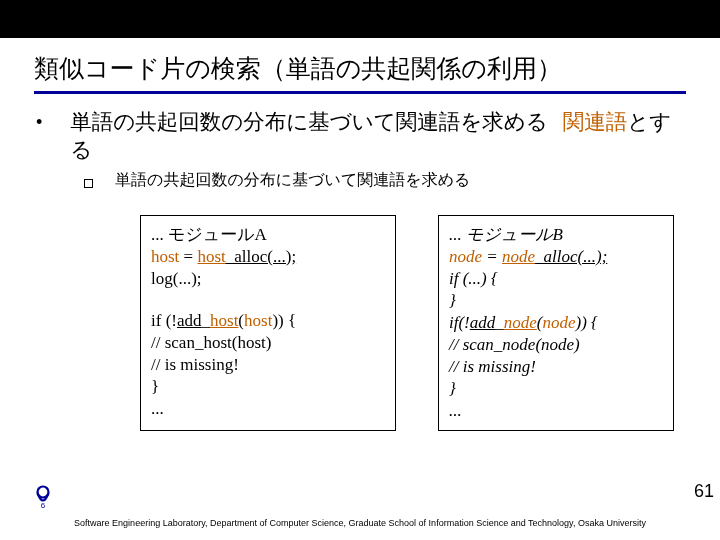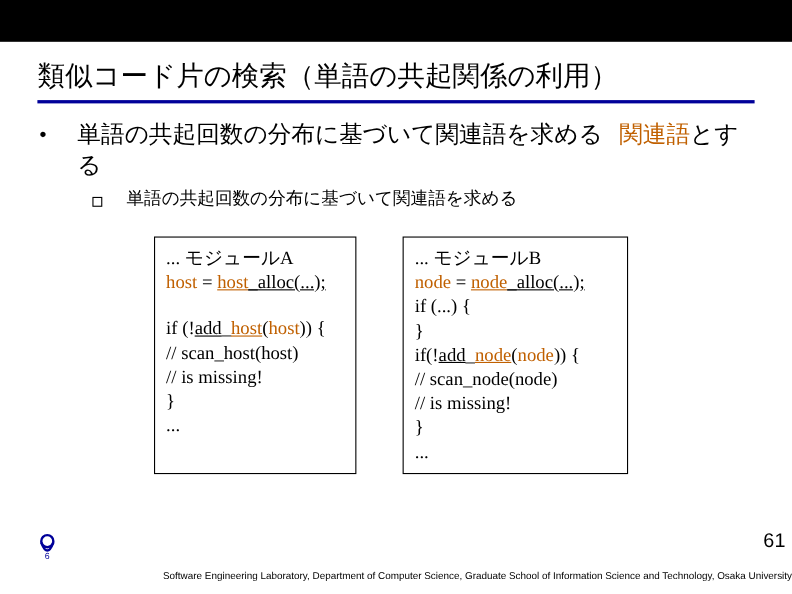--- a/index.html
+++ b/index.html
@@ -66,23 +66,23 @@
     color: #000;
   }
   .boxes {
     display: flex;
     gap: 42px;
     margin: 24px 0 0 140px;
   }
   .codebox {
     border: 1.5px solid #000;
     padding: 8px 10px 8px 10px;
-    width: 184px;
+    width: 256px;
   }
-  .codebox.b { width: 205px; }
+  .codebox.b { width: 236px; font-style: italic; }
   .code-line {
     font-family: "Times New Roman", serif;
     font-size: 17px;
     line-height: 22px;
     color: #000;
     white-space: nowrap;
   }
   .code-hl {
     color: #c06000;
     font-family: inherit;
@@ -94,21 +94,21 @@
     left: 30px;
     bottom: 30px;
     width: 26px;
     height: 26px;
   }
   .footer {
     position: absolute;
     left: 0;
     bottom: 12px;
     width: 720px;
-    text-align: right;
+    text-align: center;
     font-size: 9px;
     color: #000;
     font-family: "MS PGothic", sans-serif;
   }
   .pagenum {
     position: absolute;
     right: 6px;
     bottom: 38px;
     font-size: 18px;
     color: #000;
@@ -132,20 +132,21 @@
 <div class="sub-row">
   <div class="square"></div>
   <div class="sub-text">単語の共起回数の分布に基づいて関連語を求める</div>
 </div>
 
 <div class="boxes">
 
   <div class="codebox">
     <div class="code-line">...   モジュールA</div>
     <div class="code-line"><span class="code-hl">host</span><span> = </span><span class="code-hl ul">host</span><span class="ul">_alloc(...);</span></div>
+    <div class="code-line">log(...);</div>
     <div class="blank"></div>
     <div class="code-line"><span>if (!</span><span class="ul">add</span><span>_</span><span class="code-hl ul">host</span><span>(</span><span class="code-hl">host</span><span>)) {</span></div>
     <div class="code-line">// scan_host(host)</div>
     <div class="code-line">// is missing!</div>
     <div class="code-line">}</div>
     <div class="code-line">...</div>
   </div>
 
   <div class="codebox b">
     <div class="code-line">...   モジュールB</div>

